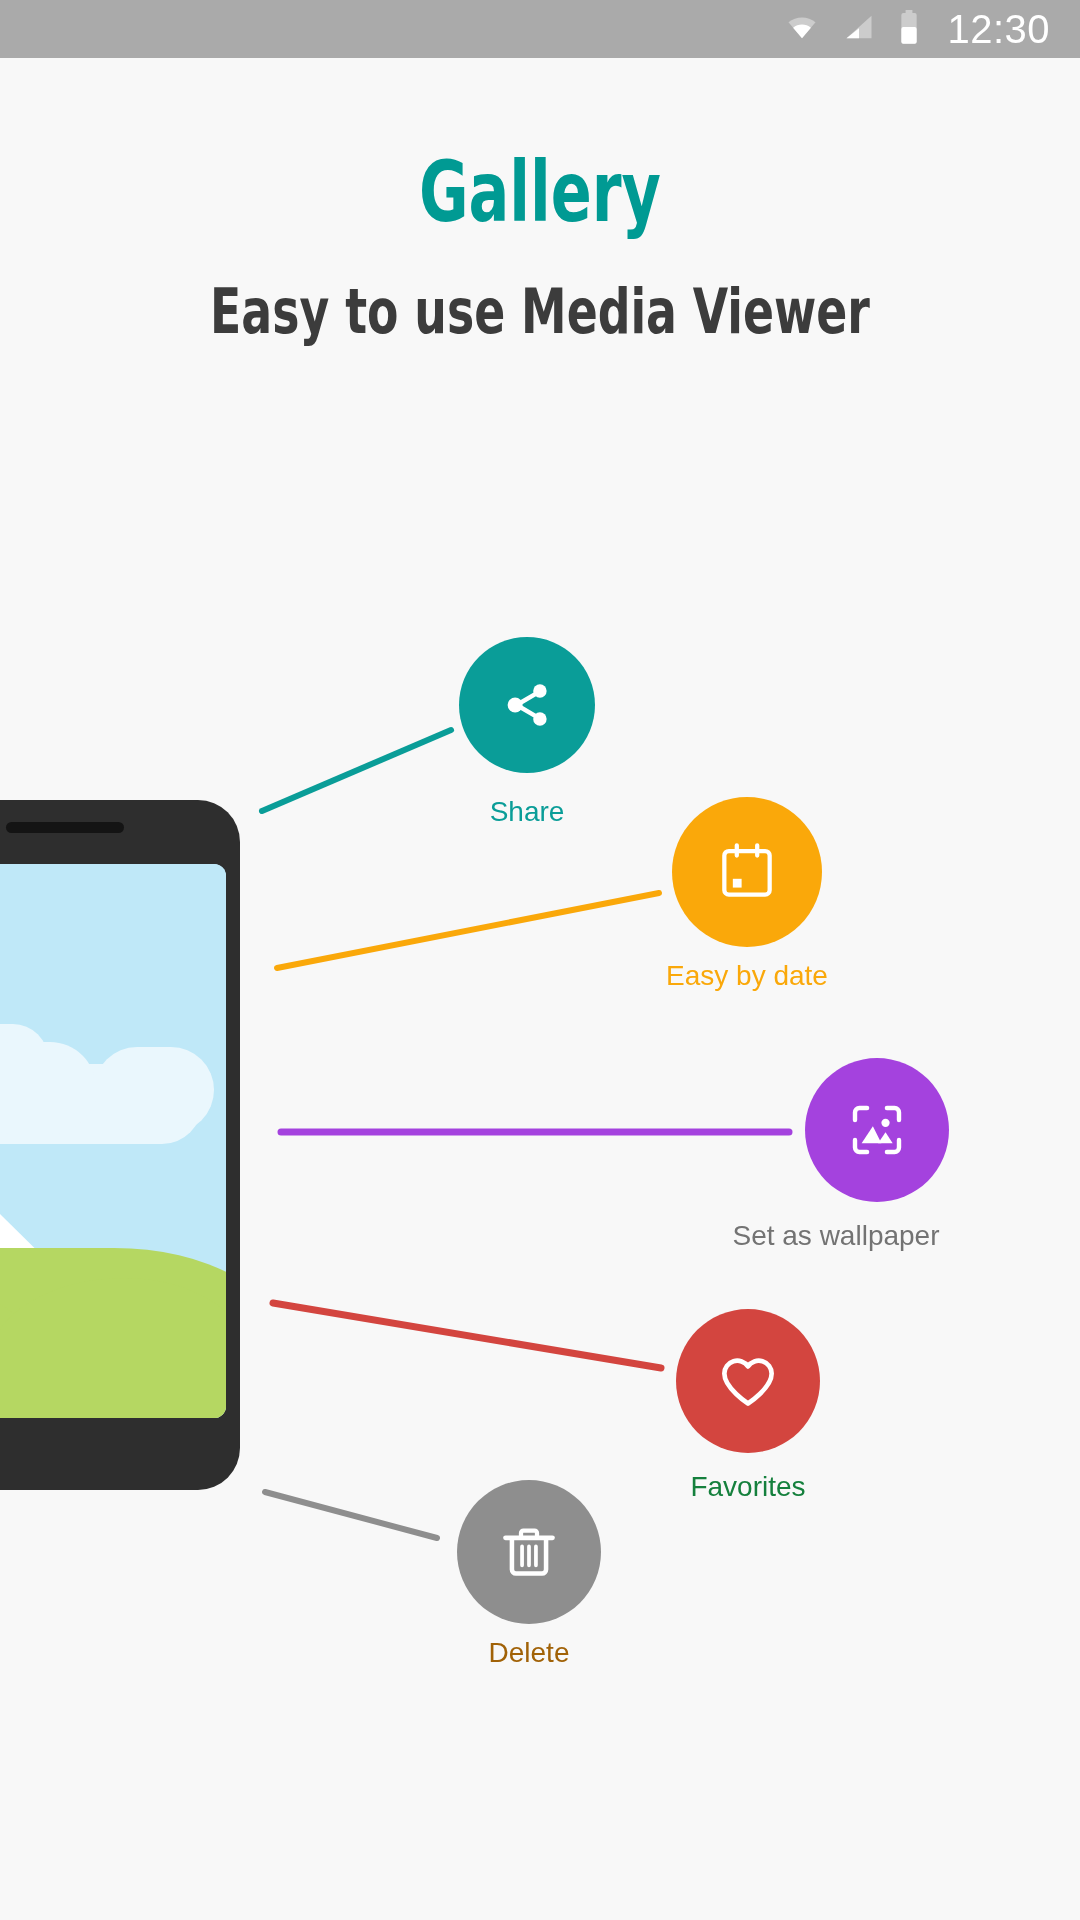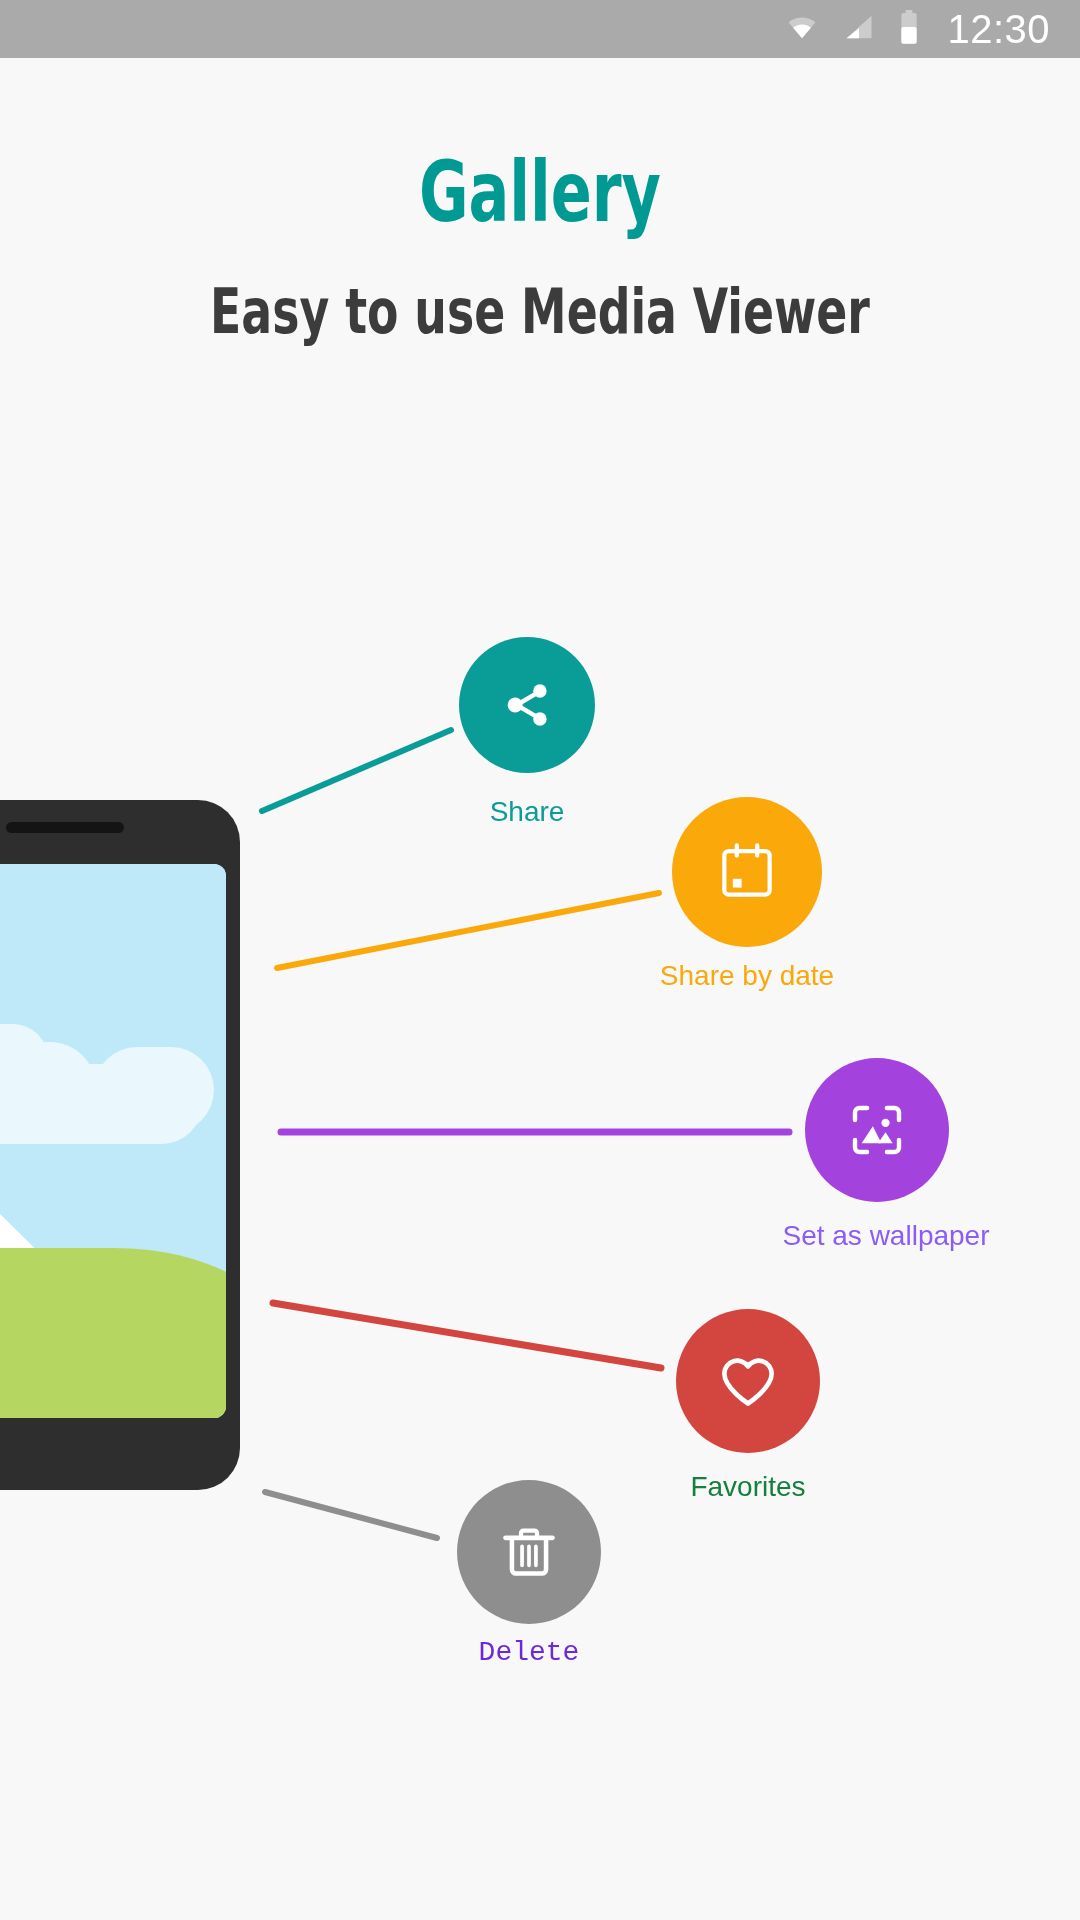--- a/index.html
+++ b/index.html
@@ -166,54 +166,54 @@
   </div>
 
   <div class="feature" style="left: 0px; top: 0px;">
     <div class="bubble" style="position: absolute; left: 672px; top: 797px; width: 150px; height: 150px; background: rgb(250, 168, 10);">
       <svg width="68" height="68" viewBox="0 0 24 24">
         <rect x="4" y="4.6" width="16" height="15.4" rx="1.6" fill="none" stroke="#ffffff" stroke-width="1.5"></rect>
         <path d="M8.4 2.6 L8.4 6.2 M15.6 2.6 L15.6 6.2" stroke="#ffffff" stroke-width="1.5" stroke-linecap="round"></path>
         <rect x="7" y="14.4" width="3.1" height="3.1" fill="#ffffff"></rect>
       </svg>
     </div>
-    <div class="feature-label" style="left: 747px; top: 962px; color: rgb(250, 168, 10);">Share by date</div>
+    <div class="feature-label" style="left: 747px; top: 962px; color: rgb(250, 168, 10);">Easy by date</div>
   </div>
 
   <div class="feature" style="left: 0px; top: 0px;">
     <div class="bubble" style="position: absolute; left: 805px; top: 1058px; width: 144px; height: 144px; background: rgb(164, 66, 222);">
       <svg width="66" height="66" viewBox="0 0 24 24">
         <g fill="none" stroke="#ffffff" stroke-width="1.6" stroke-linecap="round" stroke-linejoin="round">
           <path d="M4 8.4 L4 5.6 A1.6 1.6 0 0 1 5.6 4 L8.4 4"></path>
           <path d="M15.6 4 L18.4 4 A1.6 1.6 0 0 1 20 5.6 L20 8.4"></path>
           <path d="M20 15.6 L20 18.4 A1.6 1.6 0 0 1 18.4 20 L15.6 20"></path>
           <path d="M8.4 20 L5.6 20 A1.6 1.6 0 0 1 4 18.4 L4 15.6"></path>
         </g>
         <circle cx="15.1" cy="9.4" r="1.5" fill="#ffffff"></circle>
         <path d="M6.4 16.8 L10.5 10.6 L13.6 16.8 Z" fill="#ffffff"></path>
         <path d="M12.4 16.8 L15.1 12.8 L17.7 16.8 Z" fill="#ffffff"></path>
       </svg>
     </div>
-    <div class="feature-label" style="left: 886px; top: 1222px; color: #8b5cf6;">Set as wallpaper</div>
+    <div class="feature-label" style="left: 836px; top: 1222px; color: #737373;">Set as wallpaper</div>
   </div>
 
   <div class="feature" style="left: 0px; top: 0px;">
     <div class="bubble" style="position: absolute; left: 676px; top: 1309px; width: 144px; height: 144px; background: rgb(211, 69, 63);">
       <svg width="66" height="66" viewBox="0 0 24 24">
         <path d="M12 20.2 C12 20.2 3.4 14.6 3.4 9.3 A4.7 4.7 0 0 1 12 6.7 A4.7 4.7 0 0 1 20.6 9.3 C20.6 14.6 12 20.2 12 20.2 Z" fill="none" stroke="#ffffff" stroke-width="1.7" stroke-linejoin="round"></path>
       </svg>
     </div>
     <div class="feature-label" style="left: 748px; top: 1473px; color: #15803d;">Favorites</div>
   </div>
 
   <div class="feature" style="left: 0px; top: 0px;">
     <div class="bubble" style="position: absolute; left: 457px; top: 1480px; width: 144px; height: 144px; background: rgb(142, 142, 142);">
       <svg width="64" height="64" viewBox="0 0 24 24">
         <path d="M3.2 6.7 L20.8 6.7" stroke="#ffffff" stroke-width="1.8" stroke-linecap="round"></path>
         <path d="M9 6.7 L9 4.9 A0.9 0.9 0 0 1 9.9 4 L14.1 4 A0.9 0.9 0 0 1 15 4.9 L15 6.7" fill="none" stroke="#ffffff" stroke-width="1.6" stroke-linejoin="round"></path>
         <path d="M5.6 6.7 L5.6 18.6 A1.5 1.5 0 0 0 7.1 20.1 L16.9 20.1 A1.5 1.5 0 0 0 18.4 18.6 L18.4 6.7" fill="none" stroke="#ffffff" stroke-width="1.7" stroke-linejoin="round"></path>
         <path d="M9.4 9.9 L9.4 17 M12 9.9 L12 17 M14.6 9.9 L14.6 17" stroke="#ffffff" stroke-width="1.4" stroke-linecap="round"></path>
       </svg>
     </div>
-    <div class="feature-label" style="left: 529px; top: 1639px; color: #6d28d9; font-family: Liberation Mono, monospace;">Delete</div>
+    <div class="feature-label" style="left: 529px; top: 1639px; color: #a16207;">Delete</div>
   </div>
 
 </div>
 
 </body></html>

